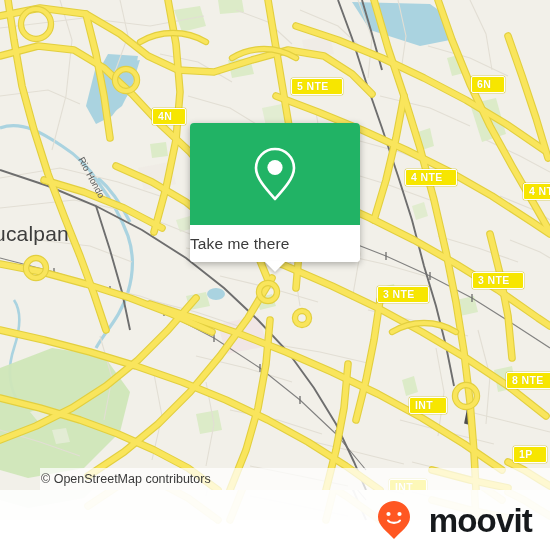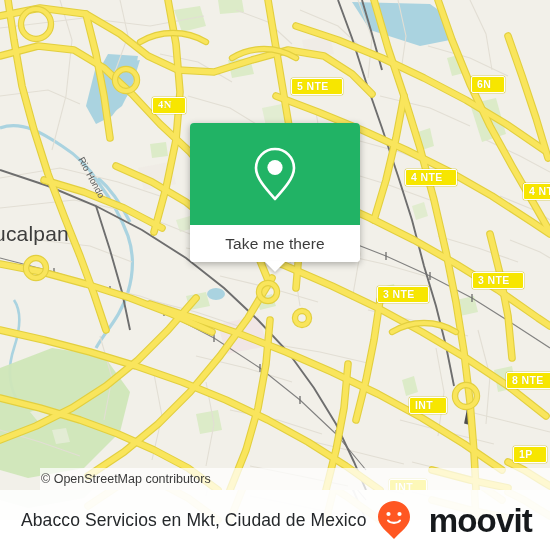--- a/index.html
+++ b/index.html
@@ -57,21 +57,21 @@
     background:#ffffff;
     overflow:visible;
   }
   #card-top{
     height:102px;background:#21b365;
     border-radius:4px 4px 0 0;
     display:flex;align-items:center;justify-content:center;
   }
   #card-bottom{
     height:37px;background:#ffffff;border-radius:0 0 4px 4px;
-    display:flex;align-items:center;justify-content:center;
+    display:flex;align-items:center;
   }
   #card-label{font-size:15.5px;color:#3c3c3c;letter-spacing:.1px;}
   #card-pointer{
     position:absolute;left:50%;margin-left:-11px;bottom:-10px;
     width:0;height:0;
     border-left:11px solid transparent;
     border-right:11px solid transparent;
     border-top:11px solid #ffffff;
     filter:drop-shadow(0 2px 1.5px rgba(0,0,0,.18));
   }
@@ -325,21 +325,21 @@
             <path d="M392,332 C412,320 436,320 456,332"></path>
           </g>
         </g>
       </defs>
       <use href="#maptiles" x="0" y="0"></use>
     </svg>
 
     <div class="placelabel" style="left:-6px;top:222px;">ucalpan</div>
     <div class="riverlabel" style="left:86px;top:155px;transform:rotate(62deg);transform-origin:left top;">Rio Hondo</div>
 
-    <div class="shield" style="left:152px;top:97px;font-family:Liberation Serif, serif;">4N</div>
+    <div class="shield" style="left:152px;top:108px;">4N</div>
     <div class="shield" style="left:291px;top:78px;">5 NTE</div>
     <div class="shield" style="left:471px;top:76px;">6N</div>
     <div class="shield" style="left:405px;top:169px;">4 NTE</div>
     <div class="shield" style="left:523px;top:183px;">4 NTE</div>
     <div class="shield" style="left:377px;top:286px;">3 NTE</div>
     <div class="shield" style="left:472px;top:272px;">3 NTE</div>
     <div class="shield" style="left:506px;top:372px;">8 NTE</div>
     <div class="shield" style="left:409px;top:397px;">INT</div>
     <div class="shield" style="left:389px;top:479px;">INT</div>
     <div class="shield" style="left:513px;top:446px;text-align:center;">1P</div>
@@ -358,21 +358,20 @@
       <span id="card-label">Take me there</span>
     </div>
     <div id="card-pointer"></div>
   </div>
 
   <div id="footer">
     <svg id="footer-watermark" width="550" height="550" viewBox="0 0 550 490">
       <use href="#maptiles" x="0" y="0"></use>
     </svg>
 
-    <div id="footer-title">Abacco Servicios en Mkt, Ciudad de Mexico</div>
 
     <div id="brand">
       <svg width="34" height="40" viewBox="0 0 34 40">
         <path d="M17 1 C8.2 1 1 8.2 1 17 C1 26 10 31 17 39 C24 31 33 26 33 17 C33 8.2 25.8 1 17 1 Z" fill="#ff5722"></path>
         <circle cx="11.5" cy="14" r="2.1" fill="#ffffff"></circle>
         <circle cx="22.5" cy="14" r="2.1" fill="#ffffff"></circle>
         <path d="M11 20.5 C13.2 23.6 20.8 23.6 23 20.5" fill="none" stroke="#ffffff" stroke-width="2.1" stroke-linecap="round"></path>
       </svg>
       <span id="brand-word">moovit</span>
     </div>

